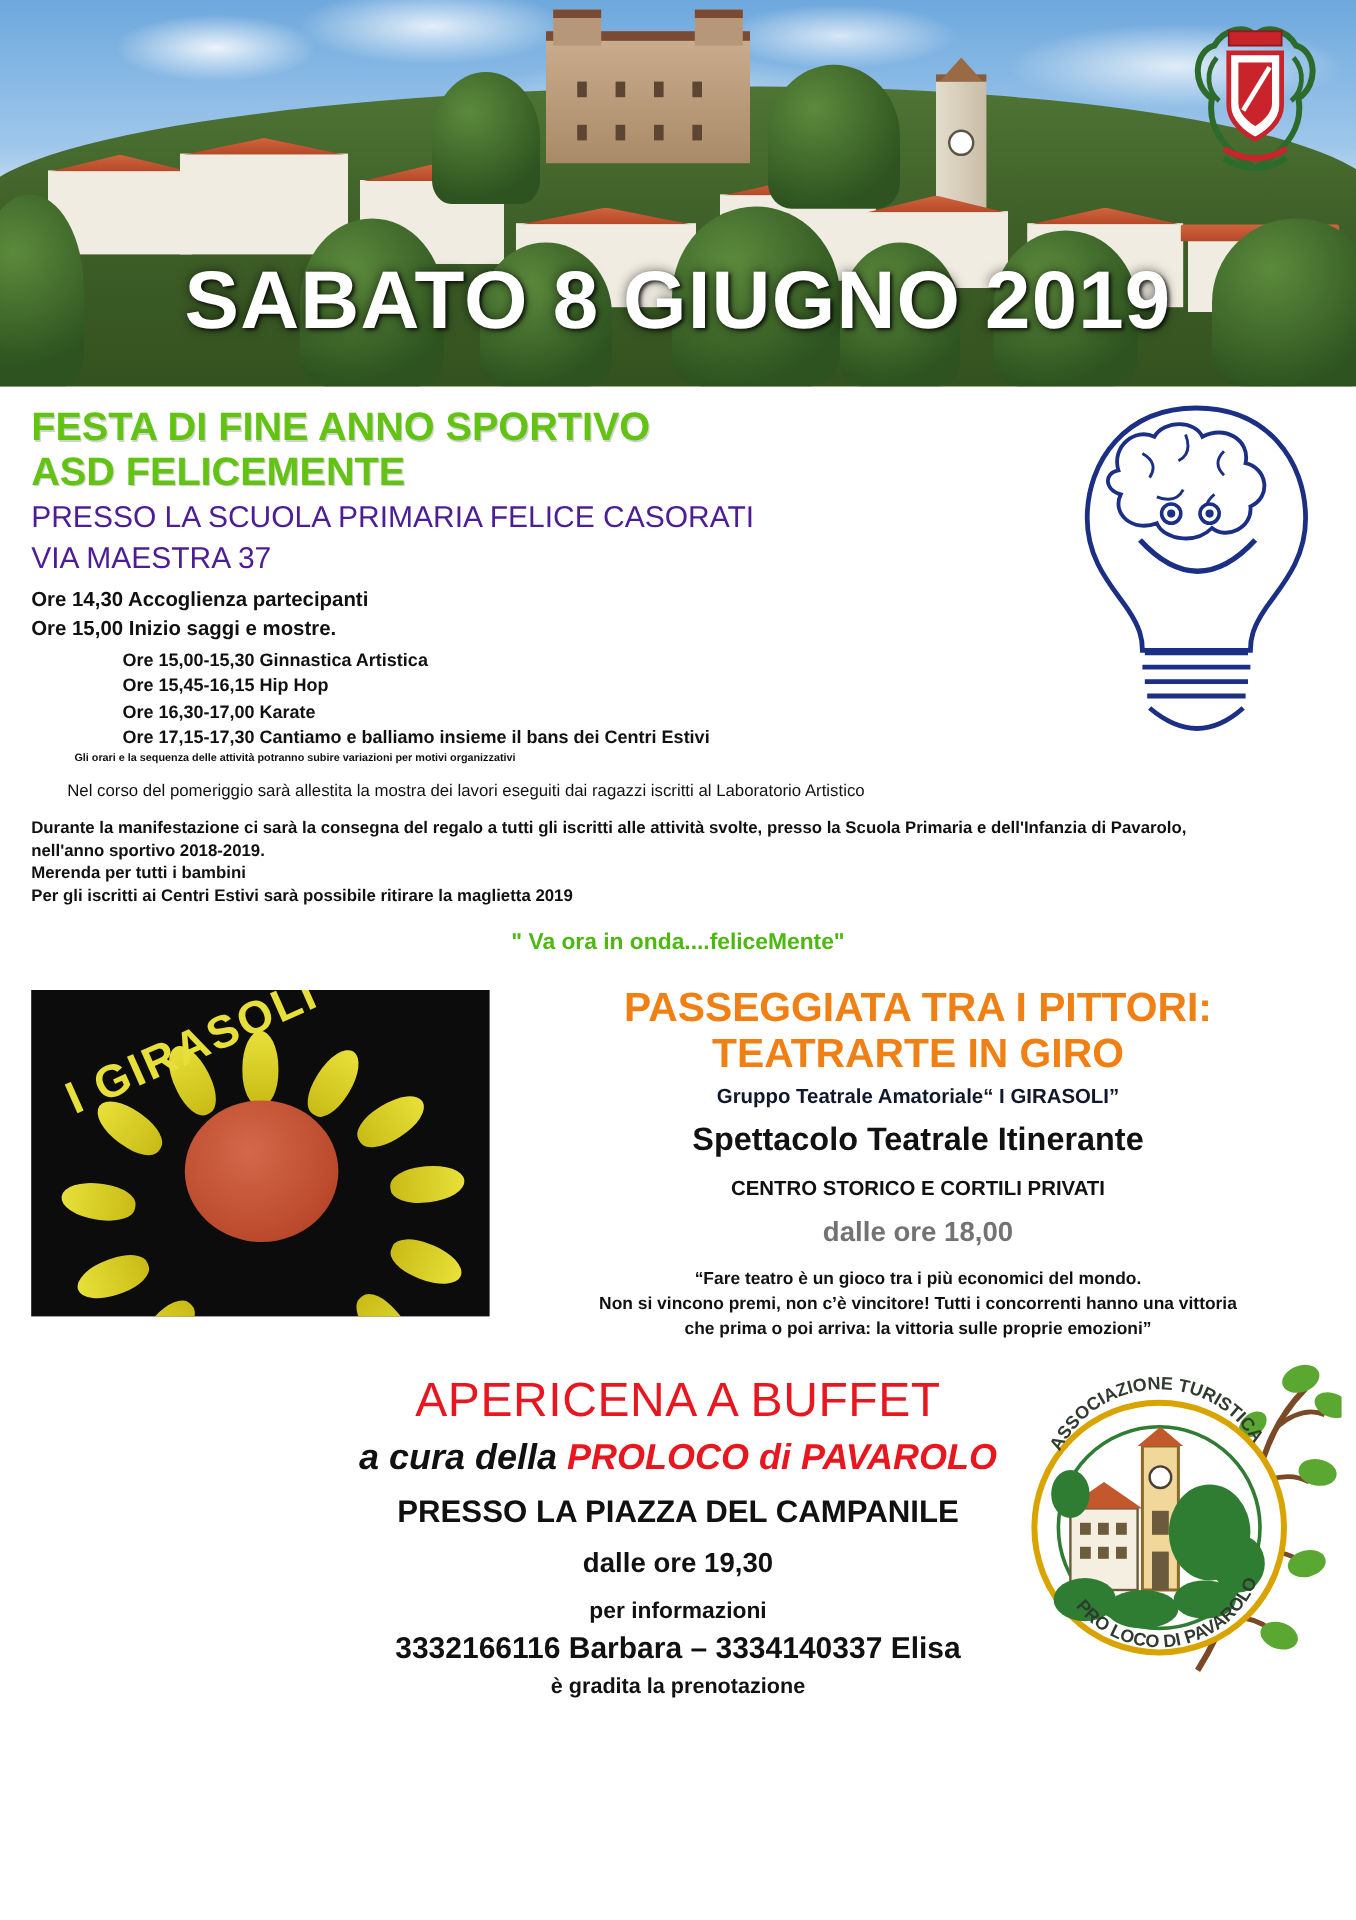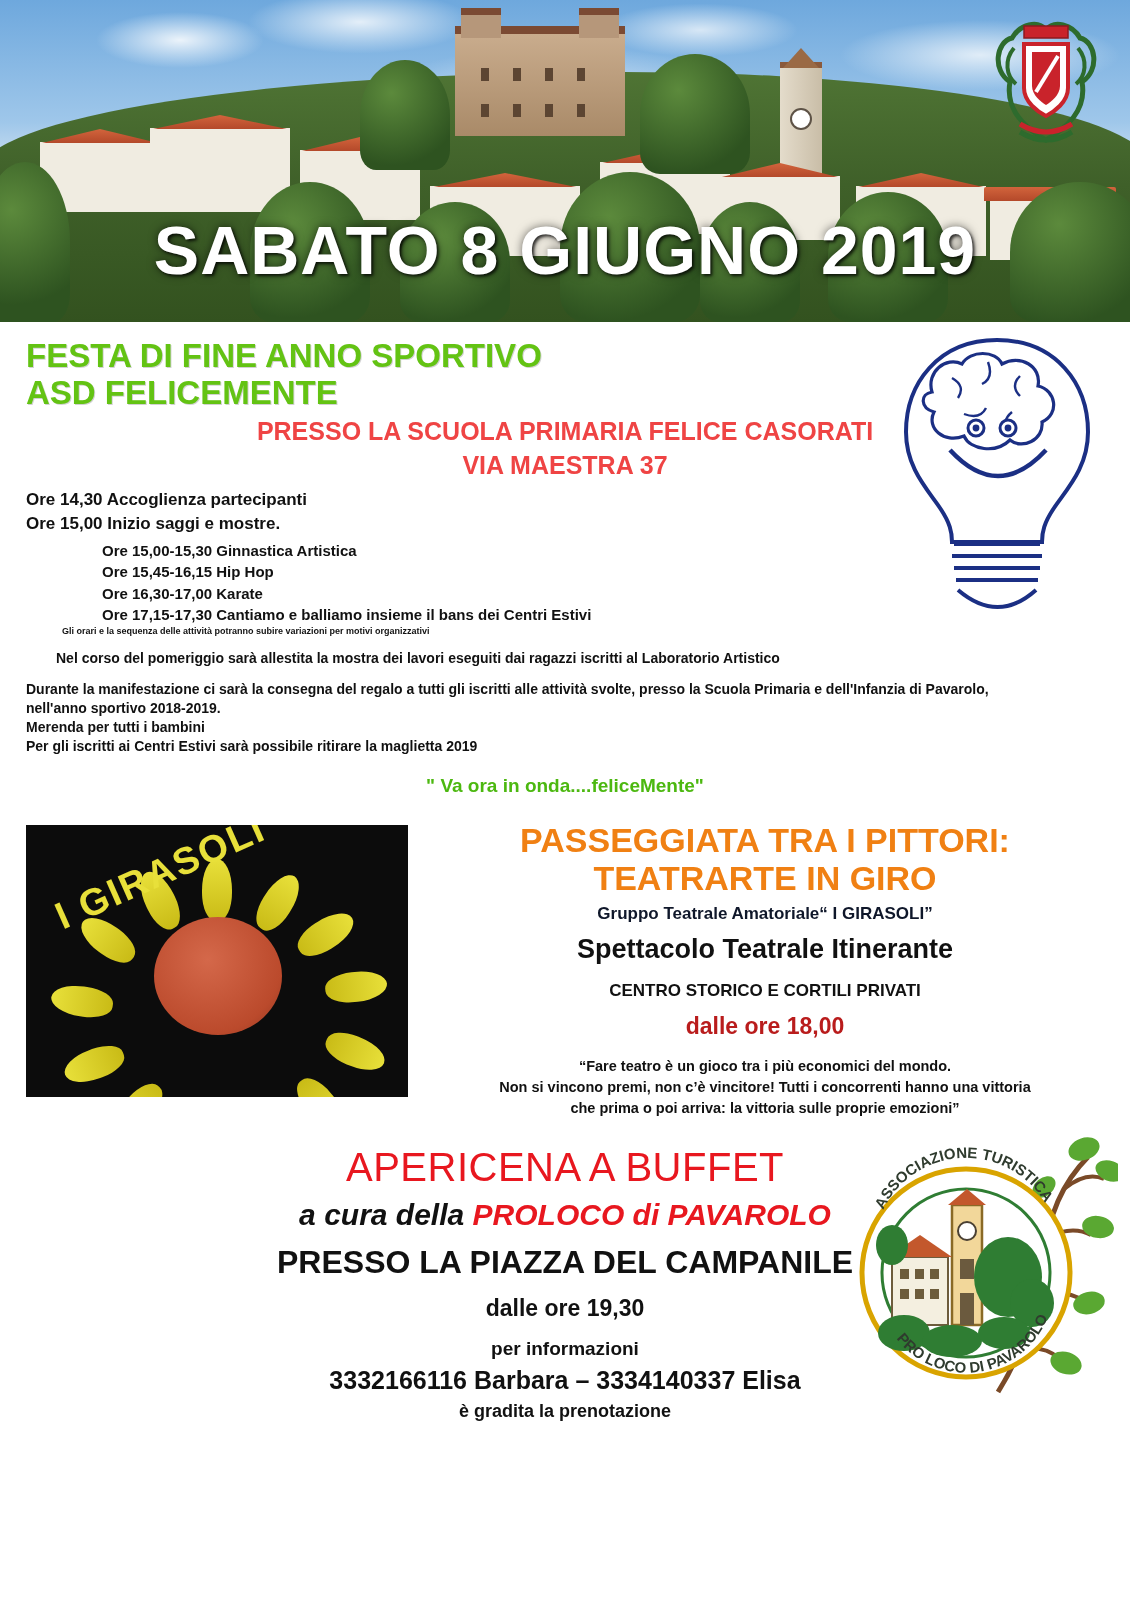--- a/index.html
+++ b/index.html
@@ -87,27 +87,27 @@
     text-shadow: 0 0 10px rgba(0,0,0,.55), 2px 2px 3px rgba(0,0,0,.7);
     font-family:"Liberation Sans", sans-serif;
   }
 
   
   .sec1 { position:relative; padding: 16px 26px 0 26px; }
   .h-green {
     color:#63c313; font-weight:bold; font-size:33px; line-height:1.12;
     text-shadow: 1px 1px 0 rgba(0,0,0,.18);
   }
-  .h-black { color:#ef4444; font-weight:bold; font-size:25px; line-height:1.2; margin-top:4px;text-align:center; }
+  .h-black { color:#4c1d95; font-weight:normal; font-size:25px; line-height:1.2; margin-top:4px; }
   .ore-main { font-weight:bold; font-size:17px; margin-top:10px; }
   .ore-main + .ore-main { margin-top:4px; }
   .ore-list { margin:6px 0 0 36px; }
   .ore-list li { font-weight:bold; font-size:15px; line-height:1.42; list-style:none; }
   .tiny-note { font-size:9px; font-weight:bold; margin:1px 0 0 36px; color:#111; }
-  .mostra { font-size:14px; font-weight:bold; margin:14px 0 4px 30px; }
+  .mostra { font-size:14px; font-weight:normal; margin:14px 0 4px 30px; }
   .para { font-size:14px; font-weight:bold; line-height:1.35; margin-top:14px; max-width:1000px; }
   .para.tight { margin-top:0; }
   .green-cta {
     color:#4cb810; font-weight:bold; font-size:17px; text-align:center;
     margin-top:18px; line-height:1.25;
   }
   .green-cta .sub { font-size:19px; }
 
   .bulb { position:absolute; right:28px; top:10px; width:210px; height:300px; }
 
@@ -129,29 +129,29 @@
   .girasoli-text {
     position:absolute; left:22px; top:26px; color:#e8e03a;
     font-size:38px; font-weight:bold; transform: rotate(-24deg);
     font-family:"Liberation Sans", sans-serif; letter-spacing:2px;
   }
   .sec2-text { flex:1 1 auto; text-align:center; padding-top:2px; }
   .h-orange { color:#f08013; font-weight:bold; font-size:34px; line-height:1.12; }
   .h-orange2 { color:#0f172a; font-weight:bold; font-size:17px; margin-top:6px; }
   .h-dark1 { color:#111; font-weight:bold; font-size:27px; margin-top:10px; }
   .h-dark2 { color:#111; font-weight:bold; font-size:17px; margin-top:16px; }
-  .h-dark3 { color:#b91c1c; font-weight:bold; font-size:23px; margin-top:12px; }
+  .h-dark3 { color:#737373; font-weight:bold; font-size:23px; margin-top:12px; }
   .quote { font-size:14.5px; font-weight:bold; margin-top:16px; line-height:1.45; }
 
   
   .sec3 { position:relative; margin-top:26px; text-align:center; padding:0 26px 0 26px; }
   .h-red { color:#e8171f; font-weight:normal; font-size:40px; letter-spacing:.5px; }
   .h-red2 { color:#e8171f; font-weight:bold; font-size:30px; margin-top:8px;font-style:italic; }
   .h-red2 .blk { color:#111; }
-  .h-b1 { font-weight:bold; font-size:32px; margin-top:12px; }
+  .h-b1 { font-weight:bold; font-size:26px; margin-top:12px; }
   .h-b2 { font-weight:bold; font-size:23px; margin-top:14px; }
   .h-b3 { font-weight:bold; font-size:19px; margin-top:16px; }
   .h-b4 { font-weight:bold; font-size:25px; margin-top:6px; }
   .h-b5 { font-weight:bold; font-size:18px; margin-top:6px; }
 
   .proloco-logo { position:absolute; right:12px; top:-18px; width:270px; height:290px; }
 </style>
 </head>
 <body>
 

